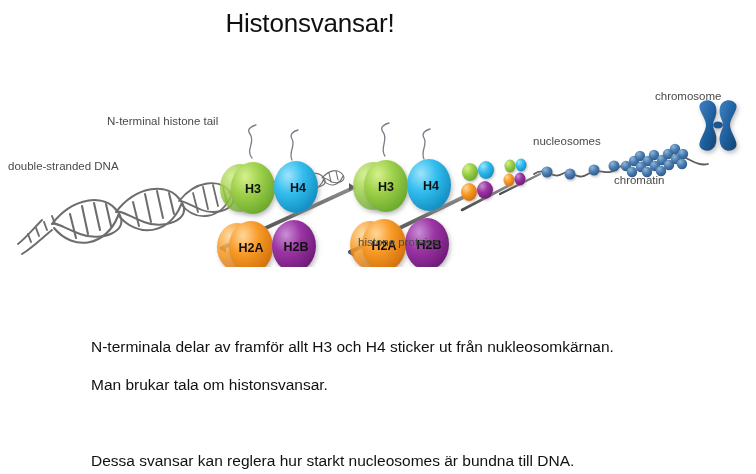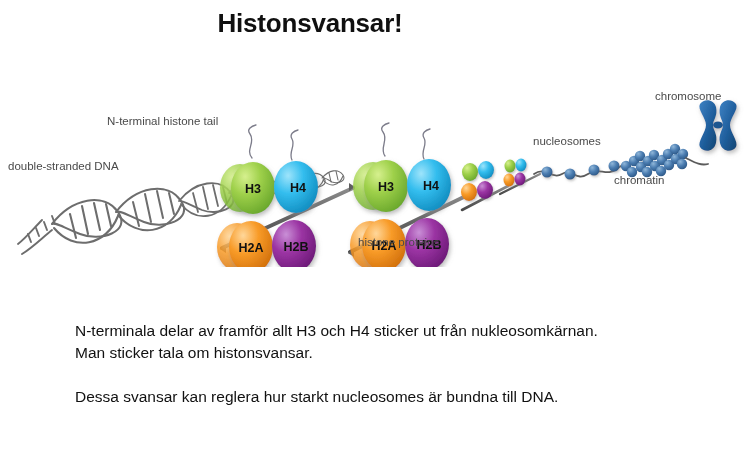--- a/index.html
+++ b/index.html
@@ -18,21 +18,21 @@
   }
 
   
   #slide-title {
     position: absolute;
     top: 8px;
     left: 0;
     width: 620px;
     text-align: center;
     font-size: 26px;
-    font-weight: bold;
+    font-weight: normal;
     letter-spacing: -0.2px;
     color: #101010;
   }
 
   
   #figure {
     position: absolute;
     left: 0;
     top: 62px;
     width: 756px;
@@ -55,21 +55,21 @@
   
   #body-copy {
     position: absolute;
     left: 75px;
     top: 320px;
     width: 640px;
     font-size: 15.5px;
     line-height: 22px;
     color: #111111;
   }
-  #body-copy p { margin: 0; }
+  #body-copy p { margin: 16px; }
   #body-copy .spacer { height: 22px; }
 </style>
 </head>
 <body style="background: rgb(255, 255, 255);">
 
 <div id="slide-title">Histonsvansar!</div>
 
 <div id="figure">
 <svg width="756" height="205" viewBox="0 0 756 205" xmlns="http://www.w3.org/2000/svg">
   <defs>
@@ -302,16 +302,16 @@
              C 739 80, 730 70, 730 63 C 730 56, 739 47, 736 42 Z" fill="url(#gChr)"></path>
     <ellipse cx="718" cy="63" rx="5" ry="3.5" fill="#1a5790"></ellipse>
   </g>
 
   <text class="fig-label" x="655" y="38">chromosome</text>
 </svg>
 </div>
 
 <div id="body-copy">
   <p>N-terminala delar av framför allt H3 och H4 sticker ut från nukleosomkärnan.</p>
-  <p>Man sticker tala om histonsvansar.</p>
+  <p>Man brukar tala om histonsvansar.</p>
   <div class="spacer"></div>
   <p>Dessa svansar kan reglera hur starkt nucleosomes är bundna till DNA.</p>
 </div>
 
 </body></html>

